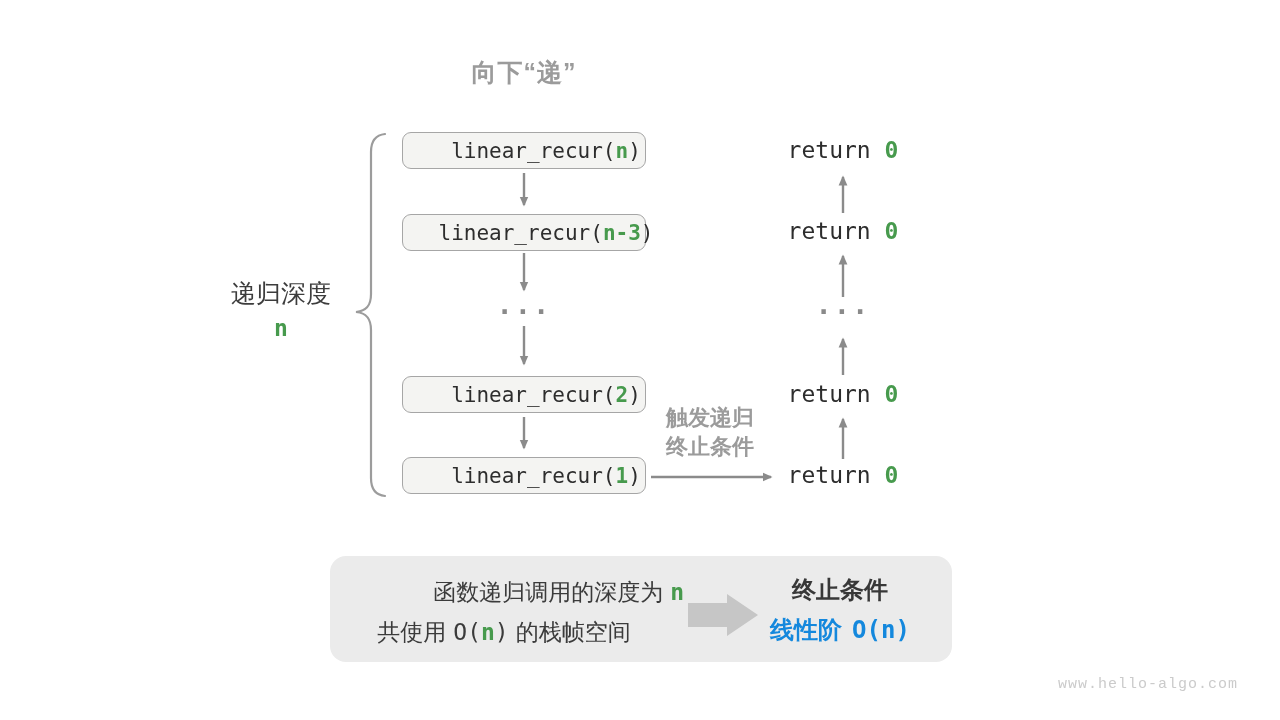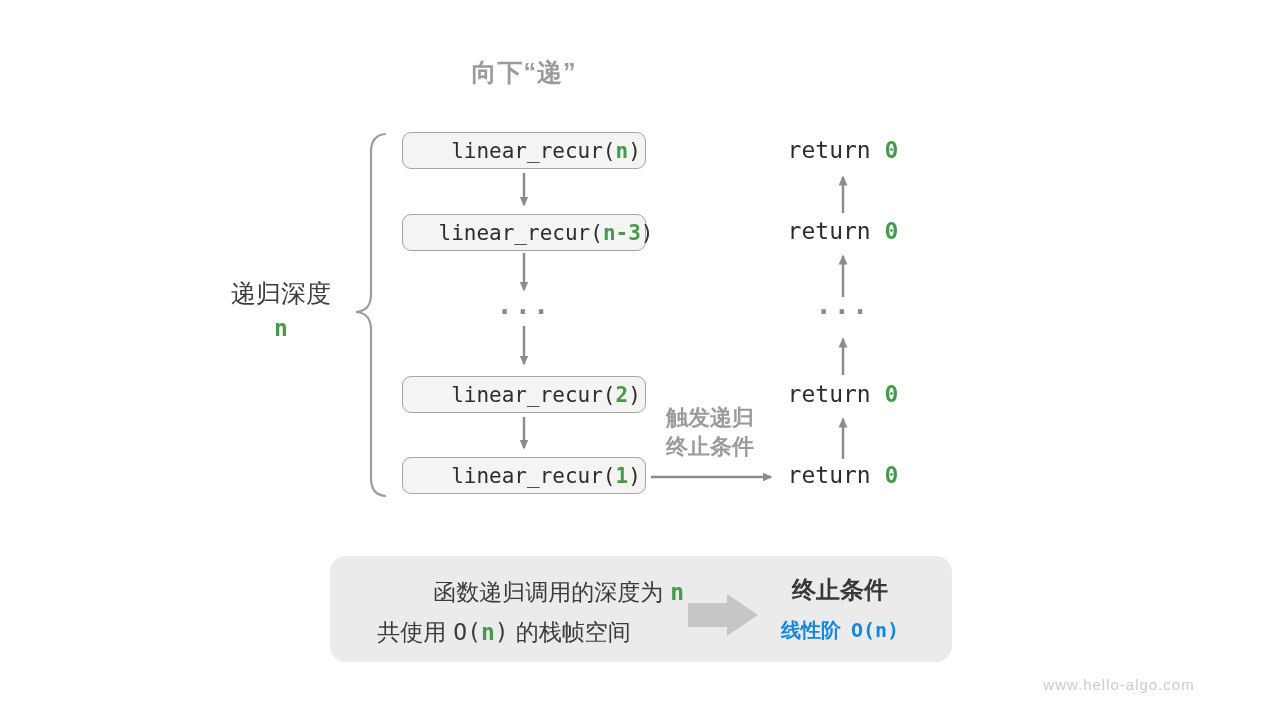--- a/index.html
+++ b/index.html
@@ -65,27 +65,27 @@
     left:330px;top:556px;width:622px;height:106px;background:#ebebeb;border-radius:16px;
   }
   .sum-line{height:30px;line-height:30px;font-size:23px;color:#3b3b3b;white-space:pre;}
   .sum-l1{left:348px;width:336px;top:577px;text-align:right;}
   .sum-l2{left:336px;width:336px;top:617px;}
   .sum-line .code{font-family:"DejaVu Sans Mono","Liberation Mono",monospace;}
   .sum-line .gap-l{margin-left:7px;} .sum-line .gap-r{margin-right:7px;}
   .result-title{left:700px;width:280px;top:576px;height:28px;line-height:28px;
     font-size:24px;font-weight:700;color:#383838;}
   .result-value{left:700px;width:280px;top:615px;height:30px;line-height:30px;
-    font-size:20px;font-weight:700;color:#1488dd;white-space:pre;}
+    font-size:24px;font-weight:700;color:#1488dd;white-space:pre;}
   .result-value .code{font-family:"DejaVu Sans Mono","Liberation Mono",monospace;margin-left:10px;}
 
   
   .watermark{
-    left:1000px;width:238px;top:676px;text-align:center;font-size:15px;
-    font-family:Liberation Sans, sans-serif;
+    left:1000px;width:238px;top:676px;text-align:right;font-size:15px;
+    font-family:Liberation Mono, monospace;
     color:#cbcbcb;letter-spacing:1px;
   }
 
   .overlay{position:absolute;left:0;top:0;pointer-events:none;}
 </style>
 </head>
 <body>
 
 <div id="canvas">
 

